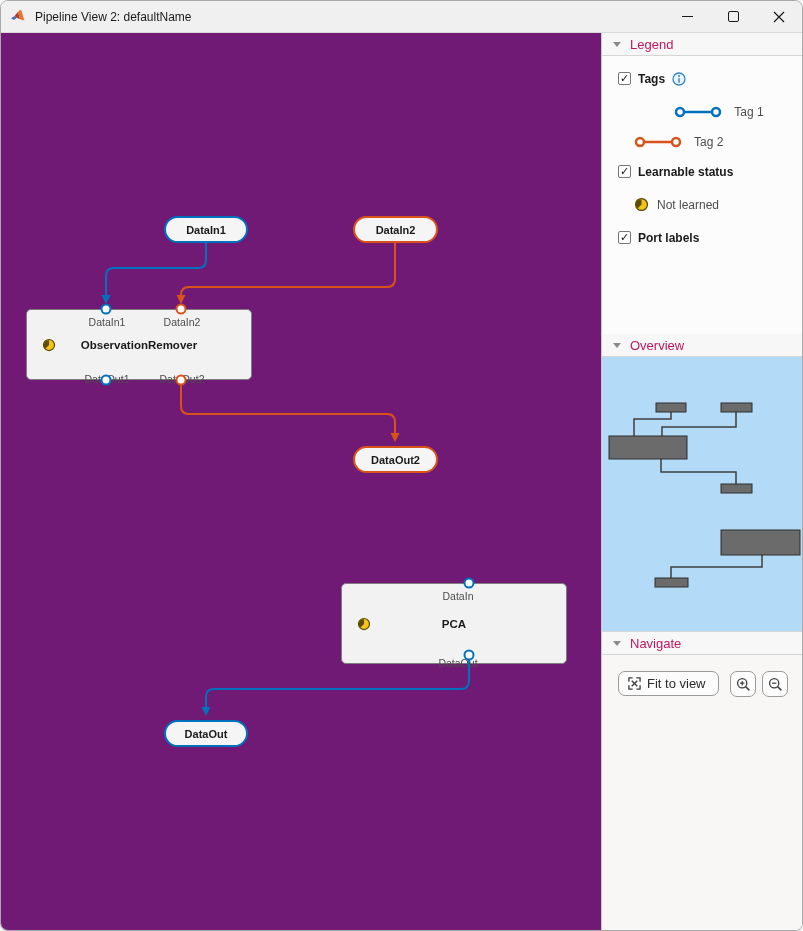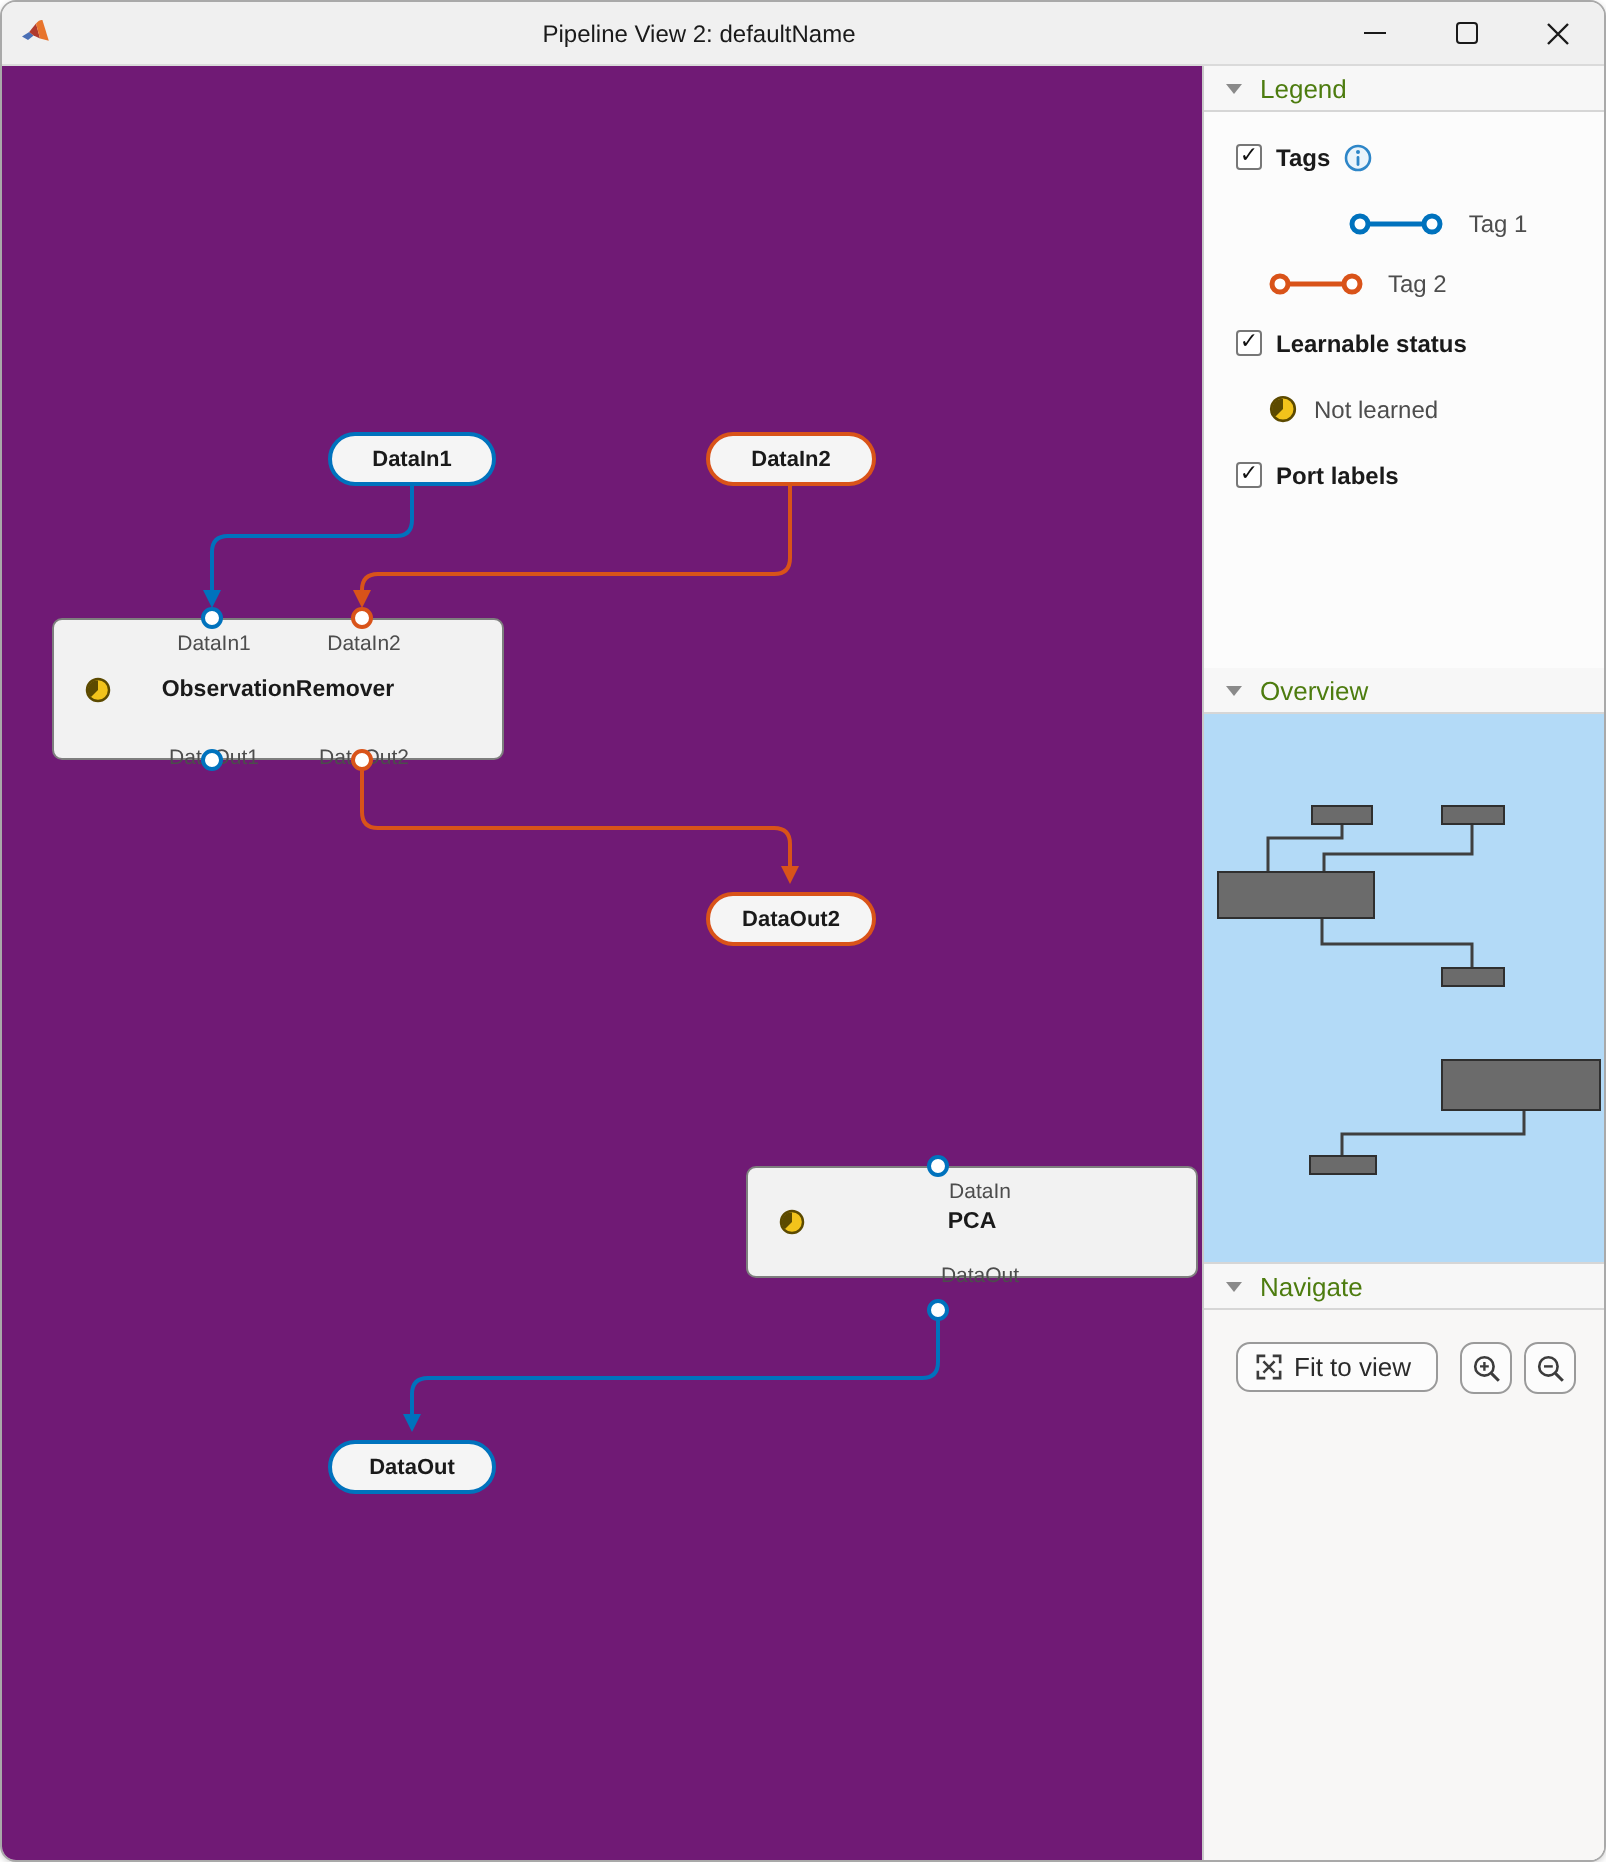--- a/index.html
+++ b/index.html
@@ -1,19 +1,19 @@
 <!DOCTYPE html>
 <html><head>
 <meta charset="utf-8">
 <style>
   html,body{margin:0;padding:0;background:#ffffff;font-family:"Liberation Sans",sans-serif;}
   .window{position:relative;width:803px;height:931px;box-sizing:border-box;border:1px solid #a9a9a9;
           border-radius:8px;overflow:hidden;background:#fff;box-shadow:0 1px 3px rgba(0,0,0,.18);}
   
-  .titlebar{height:31px;background:#f0f0f0;border-bottom:1px solid #dadada;display:flex;align-items:center;text-align:center;}
+  .titlebar{height:31px;background:#f0f0f0;border-bottom:1px solid #dadada;display:flex;align-items:center;}
   .titlebar .logo{width:16px;height:16px;margin:0 9px 0 9px;flex:0 0 auto;}
   .titlebar .title{font-size:12px;color:#1a1a1a;flex:1 1 auto;white-space:nowrap;}
   .winbtns{display:flex;height:100%;}
   .winbtn{width:46px;height:100%;display:flex;align-items:center;justify-content:center;cursor:default;}
   .glyph-min{width:11px;height:1px;background:#1a1a1a;}
   .glyph-max{width:9px;height:9px;border:1px solid #1a1a1a;border-radius:2px;}
   
   .body{display:flex;height:899px;}
   .canvas{position:relative;width:600px;height:100%;background:#701a75;flex:0 0 auto;}
   .sidebar{flex:1 1 auto;border-left:1px solid #c9c9c9;background:#fbfbfb;display:flex;flex-direction:column;}
@@ -28,21 +28,21 @@
   .block .portlabels{position:absolute;left:0;right:0;font-size:10.5px;color:#4d4d4d;}
   .block .portlabels span{position:absolute;transform:translateX(-50%);white-space:nowrap;}
   .block .toplabels{top:6px;}
   .block .bottomlabels{bottom:6px;}
   .block .titlerow{position:absolute;top:0;bottom:0;left:0;right:0;display:flex;align-items:center;justify-content:center;
                    font-size:11.5px;font-weight:bold;color:#1a1a1a;text-align:center;}
   .block .clock{position:absolute;left:15px;top:50%;transform:translateY(-50%);width:14px;height:14px;}
   .overlay{position:absolute;left:0;top:0;z-index:2;pointer-events:none;}
   
   .panelhdr{height:22px;background:#f7f7f7;border-bottom:1px solid #d6d6d6;display:flex;align-items:center;
-            font-size:13px;color:#4d7c0f;flex:0 0 auto;}
+            font-size:13px;color:#be185d;flex:0 0 auto;}
   .panelhdr + .panelhdr, .panelbody + .panelhdr, .minimap + .panelhdr{border-top:1px solid #d6d6d6;}
   .panelhdr .tri{width:0;height:0;border-left:4.5px solid transparent;border-right:4.5px solid transparent;
                  border-top:5px solid #8a8a8a;margin:0 9px 0 11px;}
   .legendbody{height:278px;box-sizing:border-box;padding:14px 0 0 16px;background:#fcfcfc;flex:0 0 auto;font-size:12px;}
   .lrow{display:flex;align-items:center;height:17px;}
   .checkbox{width:13px;height:13px;box-sizing:border-box;border:1px solid #777;border-radius:2px;background:#fff;
             display:flex;align-items:center;justify-content:center;font-size:11px;line-height:11px;color:#111;margin-right:7px;}
   .boldlabel{font-weight:bold;color:#1a1a1a;}
   .dimlabel{color:#4d4d4d;}
   .minimap{height:274px;flex:0 0 auto;background:#b3daf7;}
@@ -108,21 +108,21 @@
         <svg class="clock" viewBox="0 0 16 16">
           <circle cx="8" cy="8" r="6.3" fill="#F2C31B" stroke="#5c4a00" stroke-width="1.4"></circle>
           <path d="M8,8 L8,2.6 A5.4,5.4 0 0,0 4,12 Z" fill="#5c4a00"></path>
         </svg>
         <div class="portlabels bottomlabels">
           <span style="left:80px;">DataOut1</span>
           <span style="left:155px;">DataOut2</span>
         </div>
       </div>
 
-      <div class="block" style="left:372px;top:550px;width:226px;height:56px;">
+      <div class="block" style="left:340px;top:550px;width:226px;height:81px;">
         <div class="portlabels toplabels">
           <span style="left:116px;">DataIn</span>
         </div>
         <div class="titlerow">
           <span>PCA</span>
         </div>
         <svg class="clock" viewBox="0 0 16 16">
           <circle cx="8" cy="8" r="6.3" fill="#F2C31B" stroke="#5c4a00" stroke-width="1.4"></circle>
           <path d="M8,8 L8,2.6 A5.4,5.4 0 0,0 4,12 Z" fill="#5c4a00"></path>
         </svg>

